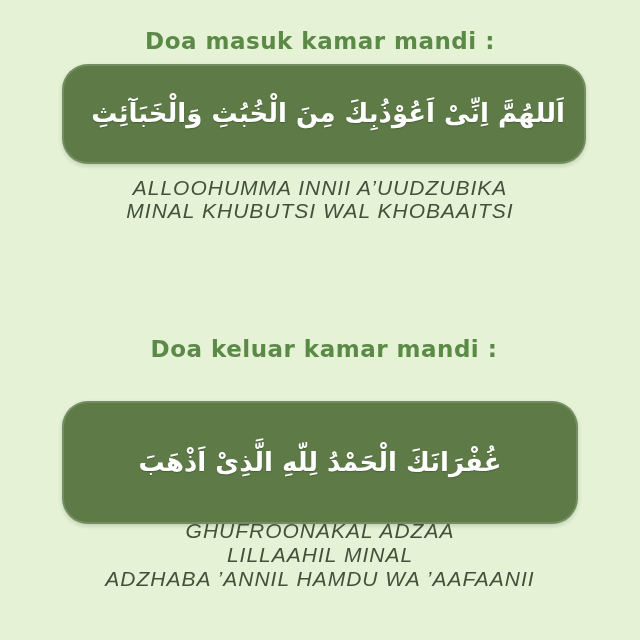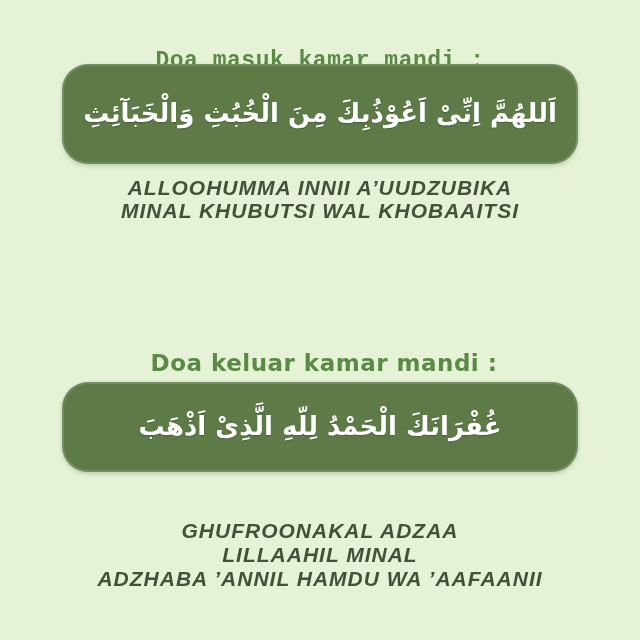--- a/index.html
+++ b/index.html
@@ -17,58 +17,58 @@
   .section-title {
     position: absolute;
     left: 0;
     right: 0;
     text-align: center;
     font-size: 23px;
     font-weight: bold;
     letter-spacing: 0.5px;
     color: var(--title, #5b8a47);
   }
-  .title-masuk { top: 48px; font-family: Liberation Mono, monospace; }
-  .title-keluar { top: 350px; padding-left: 8px; }
+  .title-masuk { top: 28px; }
+  .title-keluar { top: 336px; padding-left: 8px; }
 
   .arabic-panel {
     position: absolute;
     left: 62px;
     width: 516px;
     background: var(--panel, #5d7a47);
     border-radius: 26px;
     box-shadow: inset 0 0 0 2px rgba(255,255,255,0.14), 0 2px 4px rgba(60,80,40,0.22);
     display: flex;
     flex-direction: column;
     justify-content: center;
     align-items: center;
   }
-  .panel-masuk { top: 64px; height: 100px; }
-  .panel-keluar { top: 382px; height: 90px; gap: 0; }
+  .panel-masuk { top: 64px; height: 100px; padding-left: 8px; }
+  .panel-keluar { top: 401px; height: 123px; gap: 0; }
 
   .arabic-line {
     direction: rtl;
     unicode-bidi: isolate;
     color: var(--arabic-text, #ffffff);
     font-size: 26px;
     font-weight: bold;
     line-height: 1.35;
     white-space: nowrap;
     text-align: center;
     text-shadow: 0 1px 1px rgba(40,55,28,0.35);
   }
 
   .transliteration {
     position: absolute;
     left: 0;
     right: 0;
     text-align: center;
     font-family: "Liberation Sans", sans-serif;
     font-style: italic;
-    font-weight: bold;
+    font-weight: normal;
     font-size: 21px;
     line-height: 23px;
     letter-spacing: 1px;
     color: var(--transliteration, #42523a);
   }
   .translit-masuk { top: 176px; }
   .translit-keluar { top: 519px; line-height: 24px; }
 </style>
 </head>
 <body>

